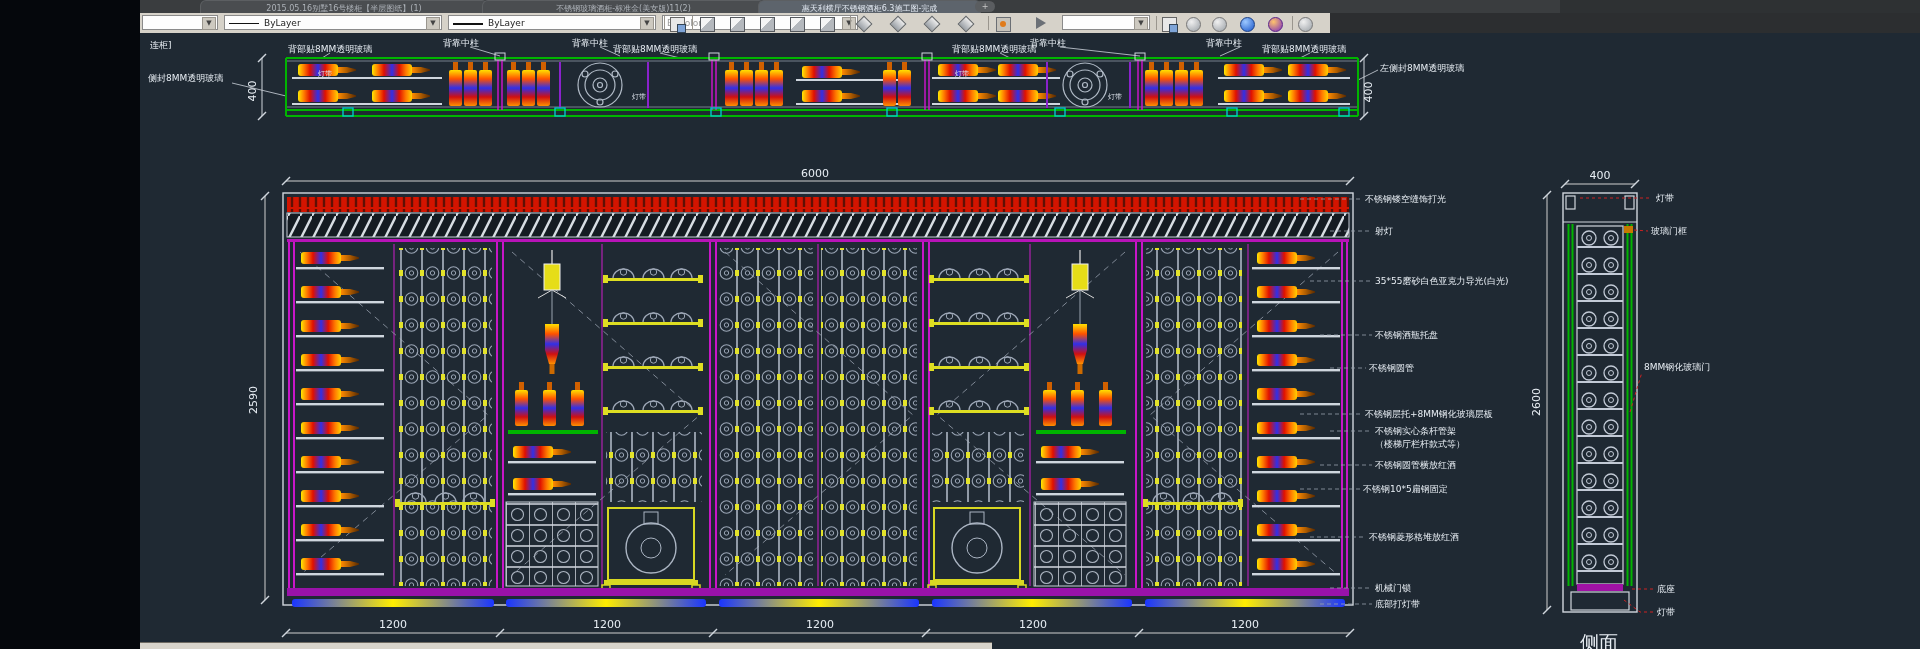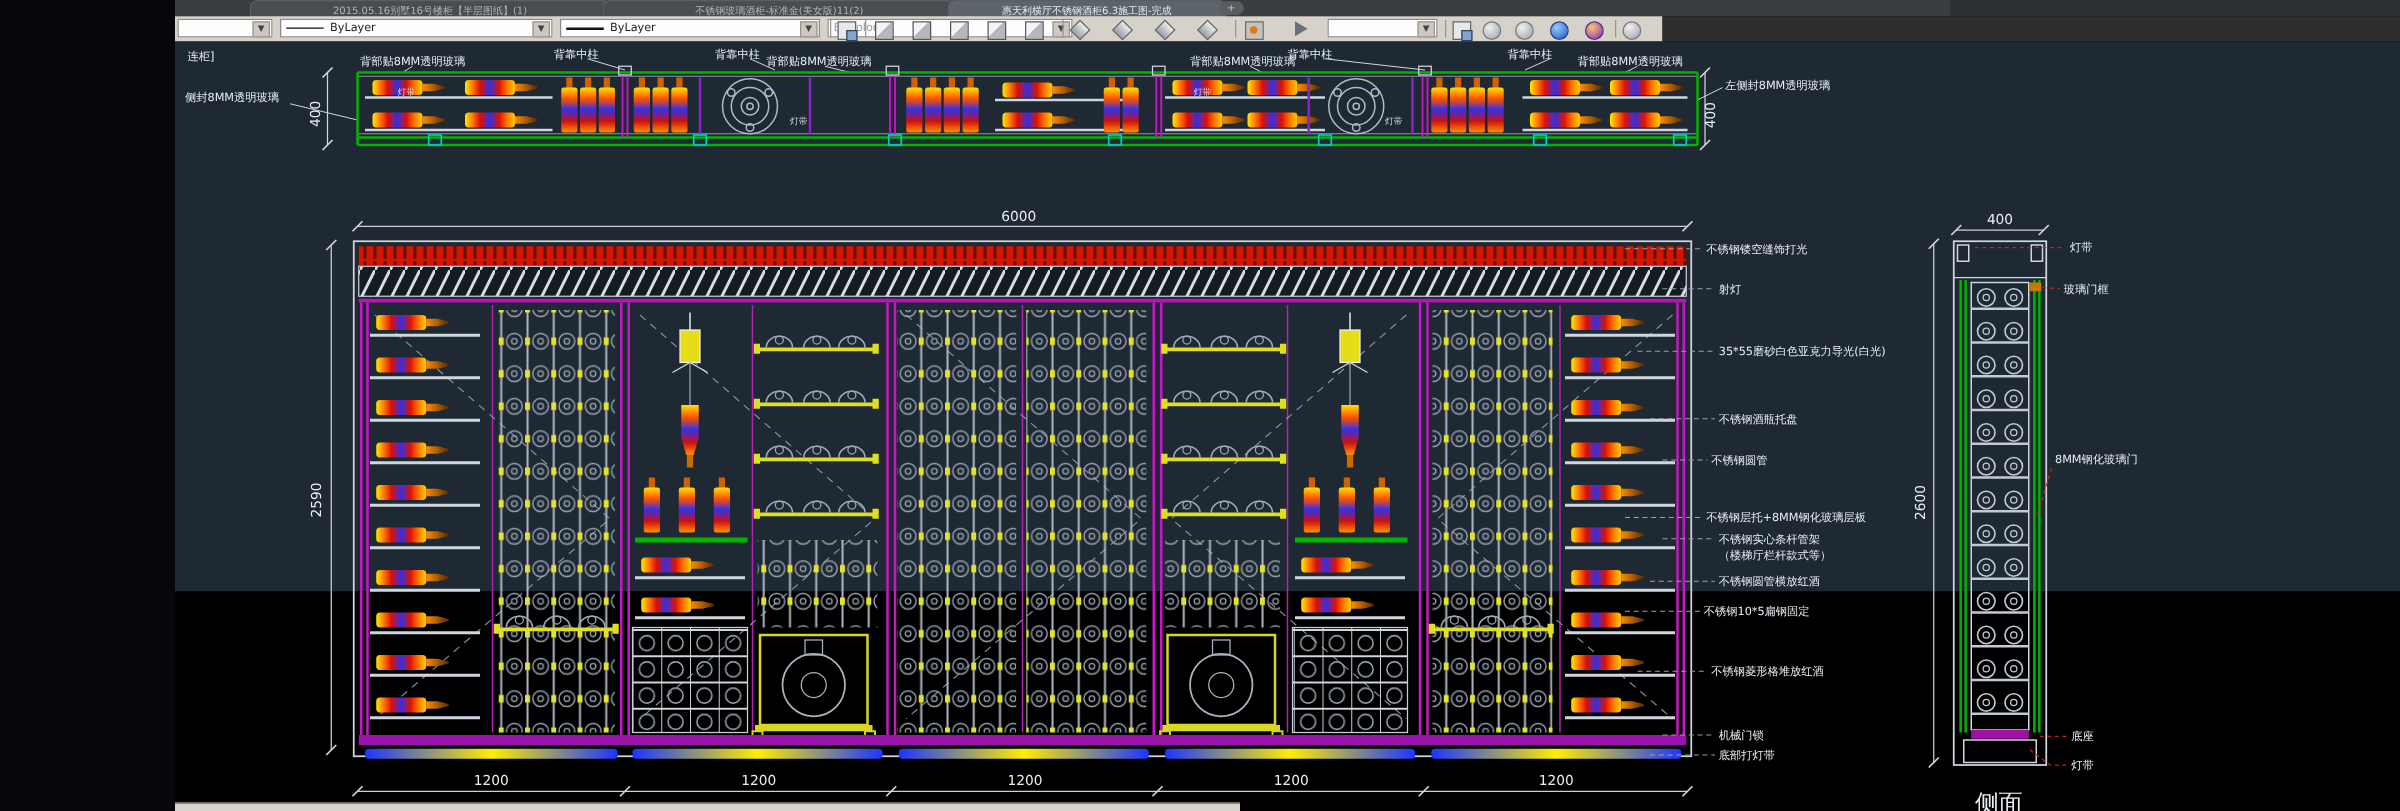--- a/index.html
+++ b/index.html
@@ -33,21 +33,21 @@
   .sphere{border-radius:50%;border:1px solid #777;}
   .sph-wire{background:radial-gradient(circle at 35% 30%,#f0f0f0,#9aa0a6);}
   .sph-blue{background:radial-gradient(circle at 35% 30%,#9cc8ff,#1a56c8);border-color:#1a3f86;}
   .sph-mat{background:radial-gradient(circle at 35% 30%,#ffc36b,#7b2fbe);border-color:#5a2288;}
   .cam{background:#c7c3ba;border:1px solid #6b6f74;}
   .cam:after{content:"";position:absolute;left:3px;top:3px;width:6px;height:6px;border-radius:50%;background:#e07b1a;}
   .ptr{width:0;height:0;border-top:6px solid transparent;border-bottom:6px solid transparent;border-left:10px solid #6b7076;background:none;border-right:none;}
   .paste{background:#e8e8e8;border:1px solid #666;}
   .paste:after{content:"";position:absolute;right:-2px;bottom:-2px;width:7px;height:7px;background:#7ea4d8;border:1px solid #345;}
   
-  .canvas{position:absolute;left:140px;top:33px;width:1780px;height:440px;background:#1f2933;}
+  .canvas{position:absolute;left:140px;top:33px;width:1780px;height:616px;background:#1f2933;}
   .cmdline{position:absolute;left:140px;top:642px;width:852px;height:7px;background:#d8d4cb;border-top:1px solid #6e6a62;}
   svg{position:absolute;left:0;top:0;}
   text{fill:#e8eef4;font-family:"DejaVu Sans",sans-serif;}
   .dim{font-size:11px;}
   .note{font-size:9px;}
   .tiny{font-size:7px;fill:#d9dfe8;}
   .big{font-size:19px;}
 </style>
 </head>
 <body>

